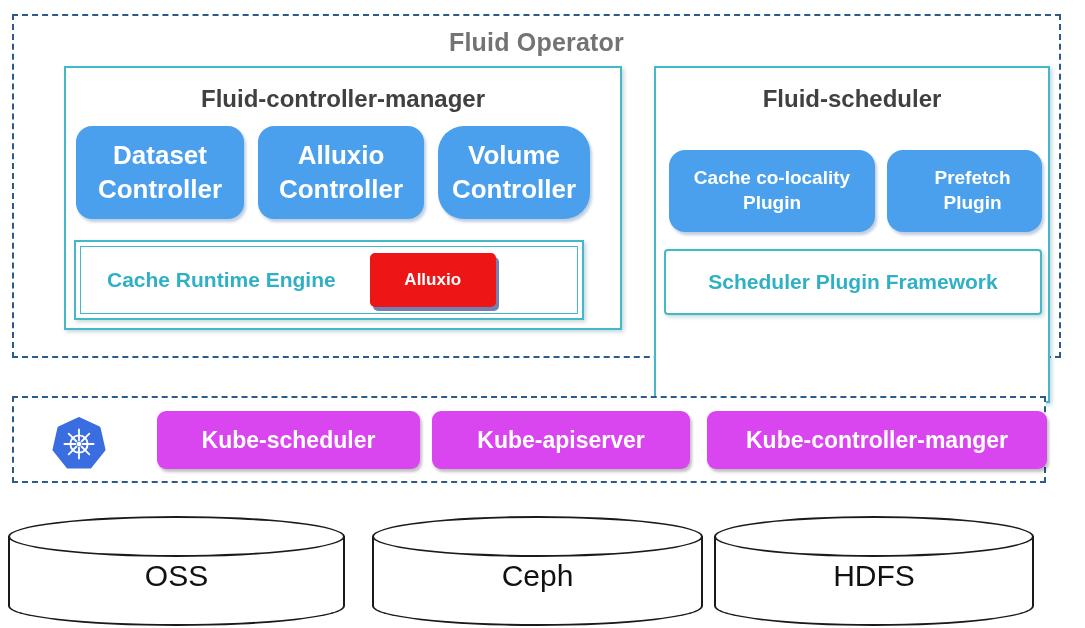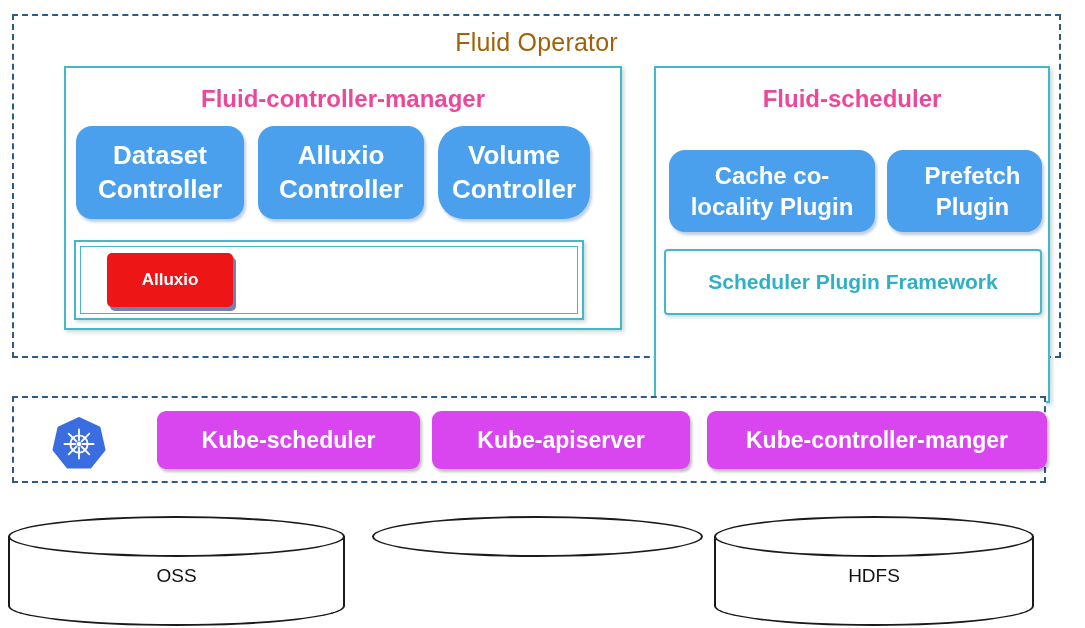--- a/index.html
+++ b/index.html
@@ -20,43 +20,43 @@
     box-sizing: border-box;
   }
   .operator-box { left: 12px; top: 14px; width: 1049px; height: 344px; }
   .k8s-box      { left: 12px; top: 396px; width: 1034px; height: 87px; }
 
   .operator-title {
     position: absolute;
     left: 0; right: 0; top: 12px;
     text-align: center;
     font-size: 25px;
-    font-weight: 400;
-    color: #a16207;
+    font-weight: 700;
+    color: #737373;
     letter-spacing: 0.2px;
   }
 
   
   .teal-box {
     position: absolute;
     border: 2px solid #45b8c8;
     background: #ffffff;
     box-sizing: border-box;
     box-shadow: 2px 2px 4px rgba(90,140,150,0.35);
   }
   .cm-box    { left: 50px; top: 50px; width: 558px; height: 264px; }
   .sched-box { left: 640px; top: 50px; width: 396px; height: 337px; }
 
   .sub-title {
     position: absolute;
     left: 0; right: 0; top: 17px;
     text-align: center;
     font-size: 24px;
     font-weight: 600;
-    color: #ec4899;
+    color: #404040;
   }
 
   
   .node-row { position: absolute; display: flex; }
   .cm-row    { left: 10px; top: 58px; gap: 14px; height: 93px; }
   .sched-row { left: 13px; top: 82px; gap: 12px; height: 82px; }
 
   .blue-node {
     background: #4aa0ec;
     border-radius: 16px;
@@ -68,21 +68,21 @@
     text-align: center;
     line-height: 1.3;
     box-shadow: 2px 3px 3px rgba(40,90,150,0.3);
     box-sizing: border-box;
     padding: 0 10px;
   }
   .cm-row .blue-node { font-size: 26px; }
   .node-w1 { width: 168px; }
   .node-w2 { width: 166px; }
   .node-w3 { width: 152px; border-radius: 26px; }
-  .sched-row .blue-node { font-size: 24px; }
+  .sched-row .blue-node { font-size: 19px; }
   .node-w4 { width: 206px; }
   .node-w5 { width: 155px; padding-left: 26px; }
 
   
   .engine-frame {
     position: absolute;
     left: 8px; top: 172px; width: 510px; height: 80px;
     border: 2px solid #45b8c8;
     box-sizing: border-box;
     background: #ffffff;
@@ -175,21 +175,21 @@
     position: absolute;
     left: 0; right: 0; top: 0;
     height: 41px;
     border: 2px solid #1a1a1a;
     border-radius: 50%;
     background: #ffffff;
     box-sizing: border-box;
   }
   .cyl-label {
     position: relative;
-    font-size: 19px;
+    font-size: 30px;
     color: #111111;
     font-weight: 400;
     top: -4px;
   }
 </style>
 </head>
 <body>
 
 <div class="canvas">
 
@@ -200,20 +200,21 @@
       <div class="sub-title">Fluid-controller-manager</div>
 
       <div class="node-row cm-row">
         <div class="blue-node node-w1">Dataset Controller</div>
         <div class="blue-node node-w2">Alluxio Controller</div>
         <div class="blue-node node-w3">Volume Controller</div>
       </div>
 
       <div class="engine-frame">
         <div class="engine-inner">
+          <span class="engine-label">Cache Runtime Engine</span>
           <div class="alluxio-btn">Alluxio</div>
         </div>
       </div>
     </div>
 
     <div class="teal-box sched-box">
       <div class="sub-title">Fluid-scheduler</div>
 
       <div class="node-row sched-row">
         <div class="blue-node node-w4">Cache co-locality Plugin</div>
@@ -247,20 +248,23 @@
   </div>
 
   <div class="cylinder cyl-1">
     <div class="cyl-body">
       <span class="cyl-label">OSS</span>
     </div>
     <div class="cyl-top"></div>
   </div>
 
   <div class="cylinder cyl-2">
+    <div class="cyl-body">
+      <span class="cyl-label">Ceph</span>
+    </div>
     <div class="cyl-top"></div>
   </div>
 
   <div class="cylinder cyl-3">
     <div class="cyl-body">
       <span class="cyl-label">HDFS</span>
     </div>
     <div class="cyl-top"></div>
   </div>
 

